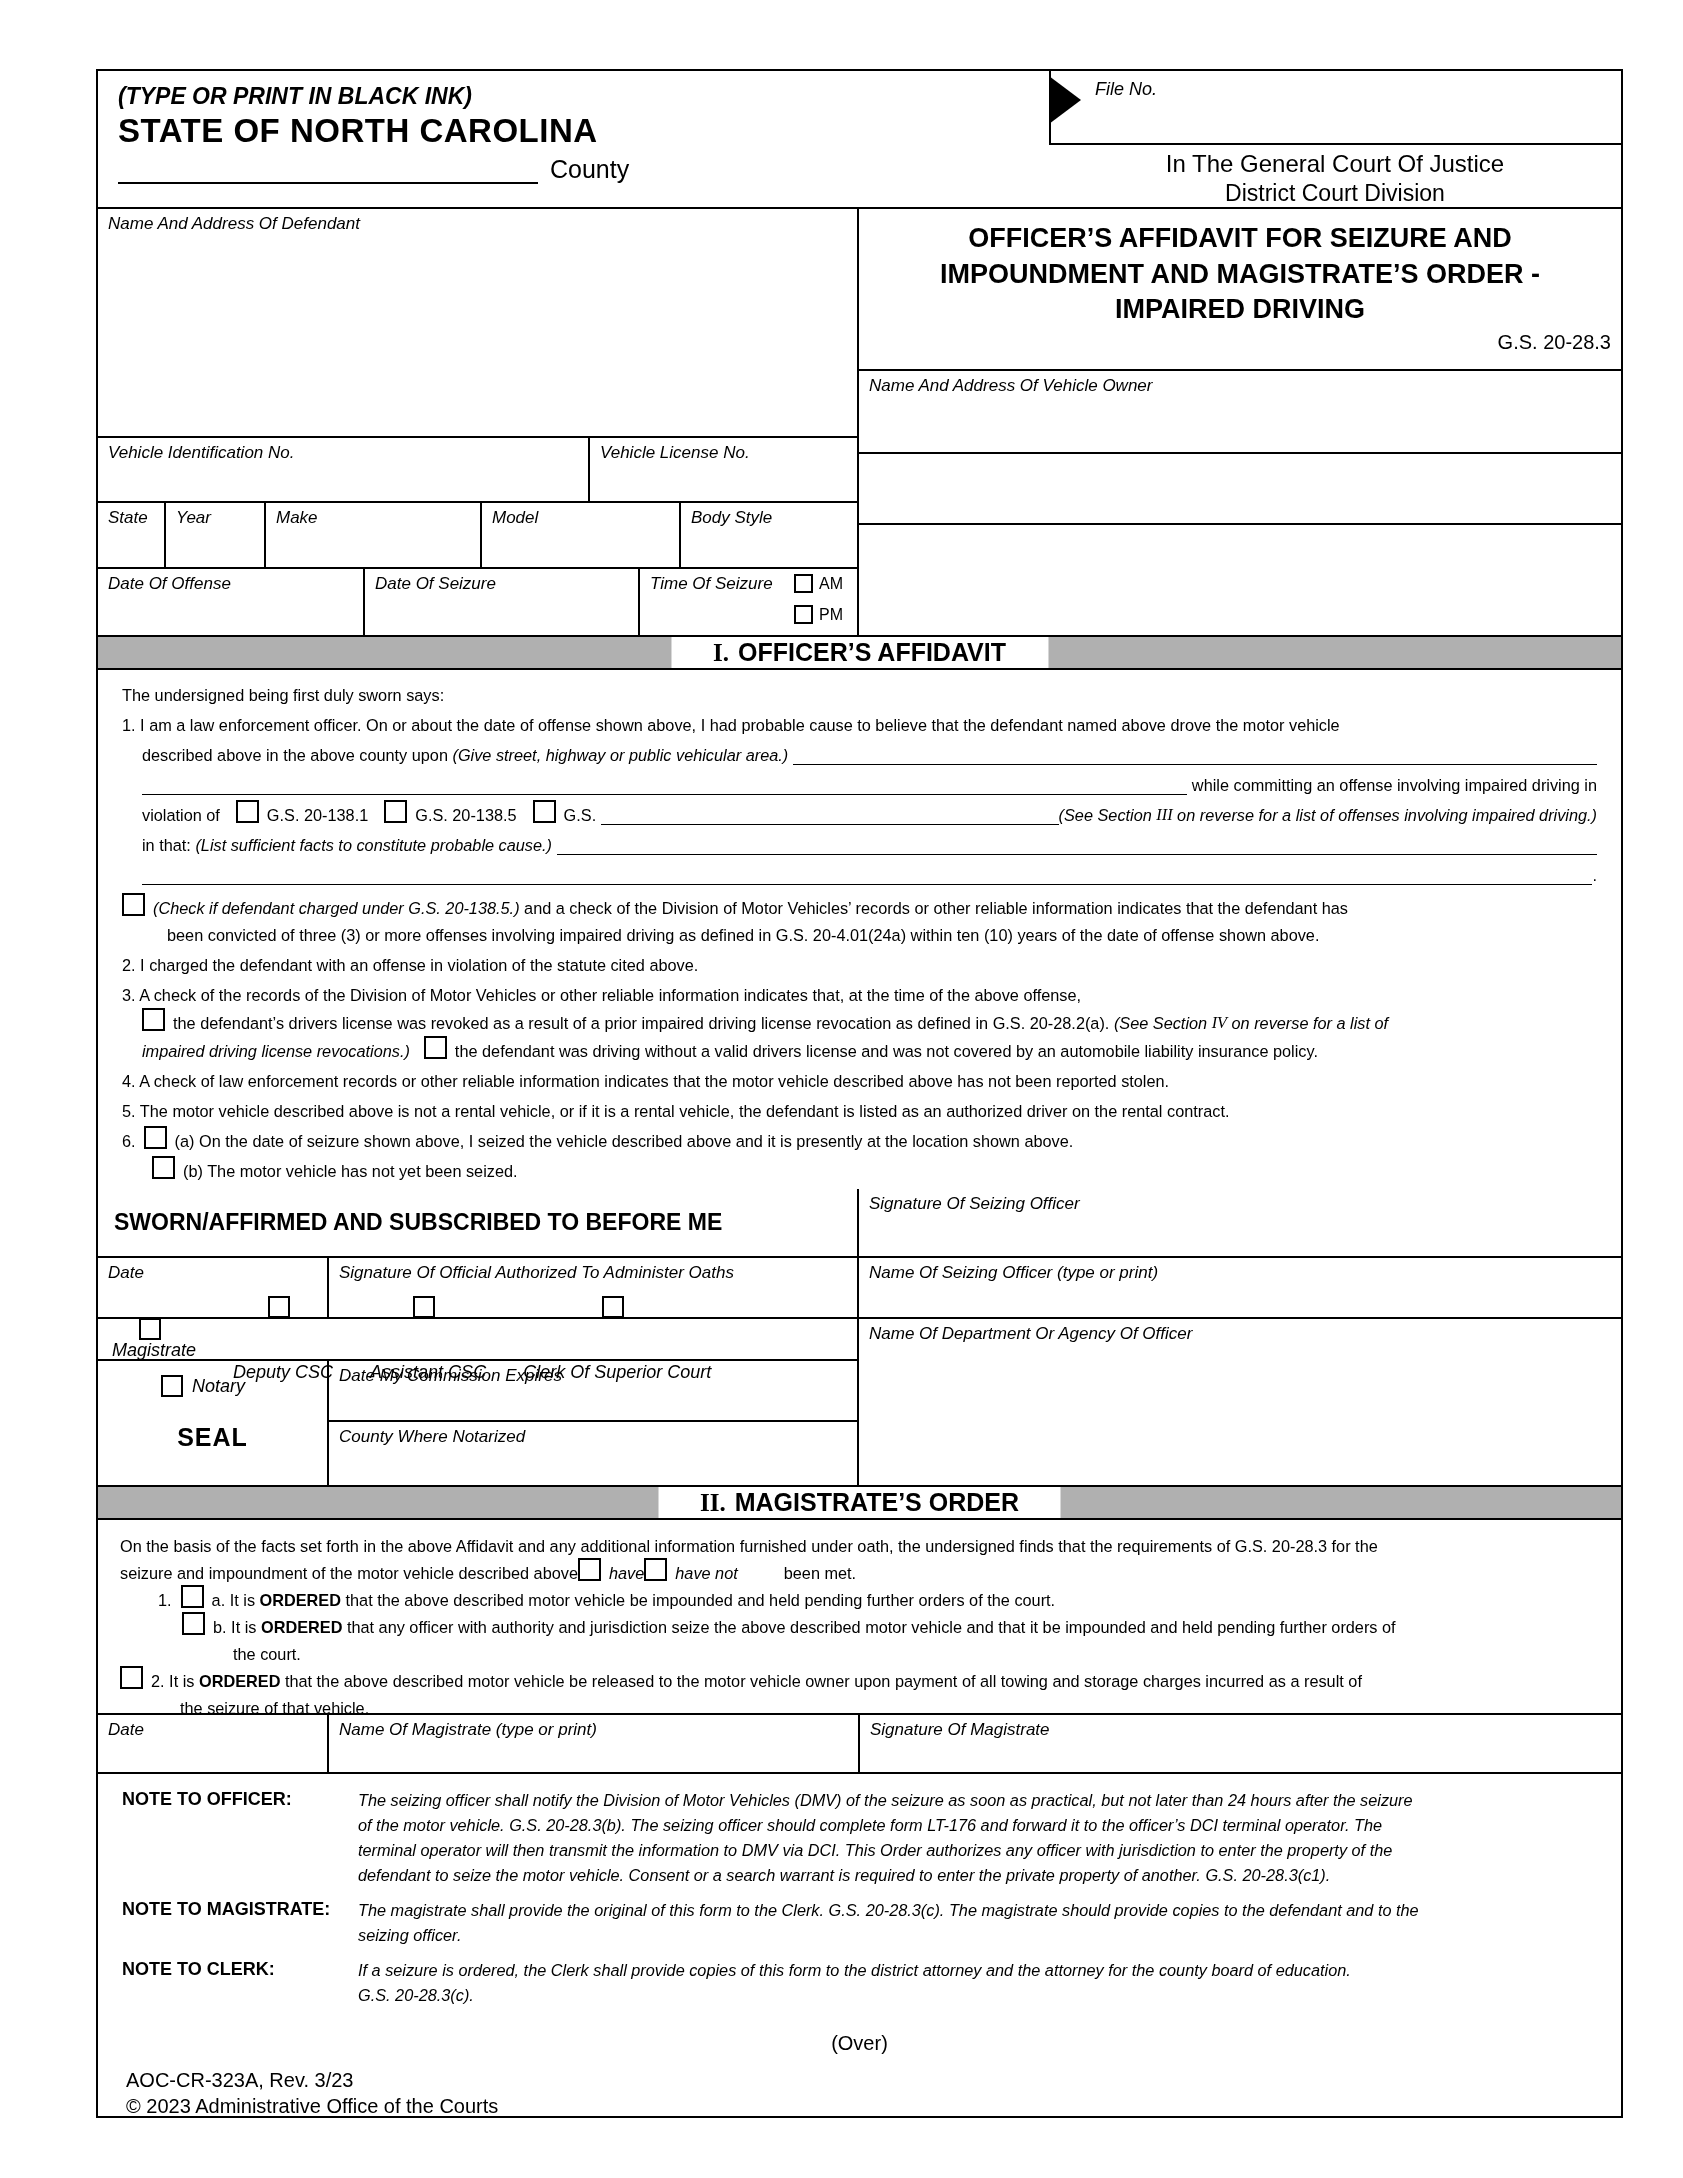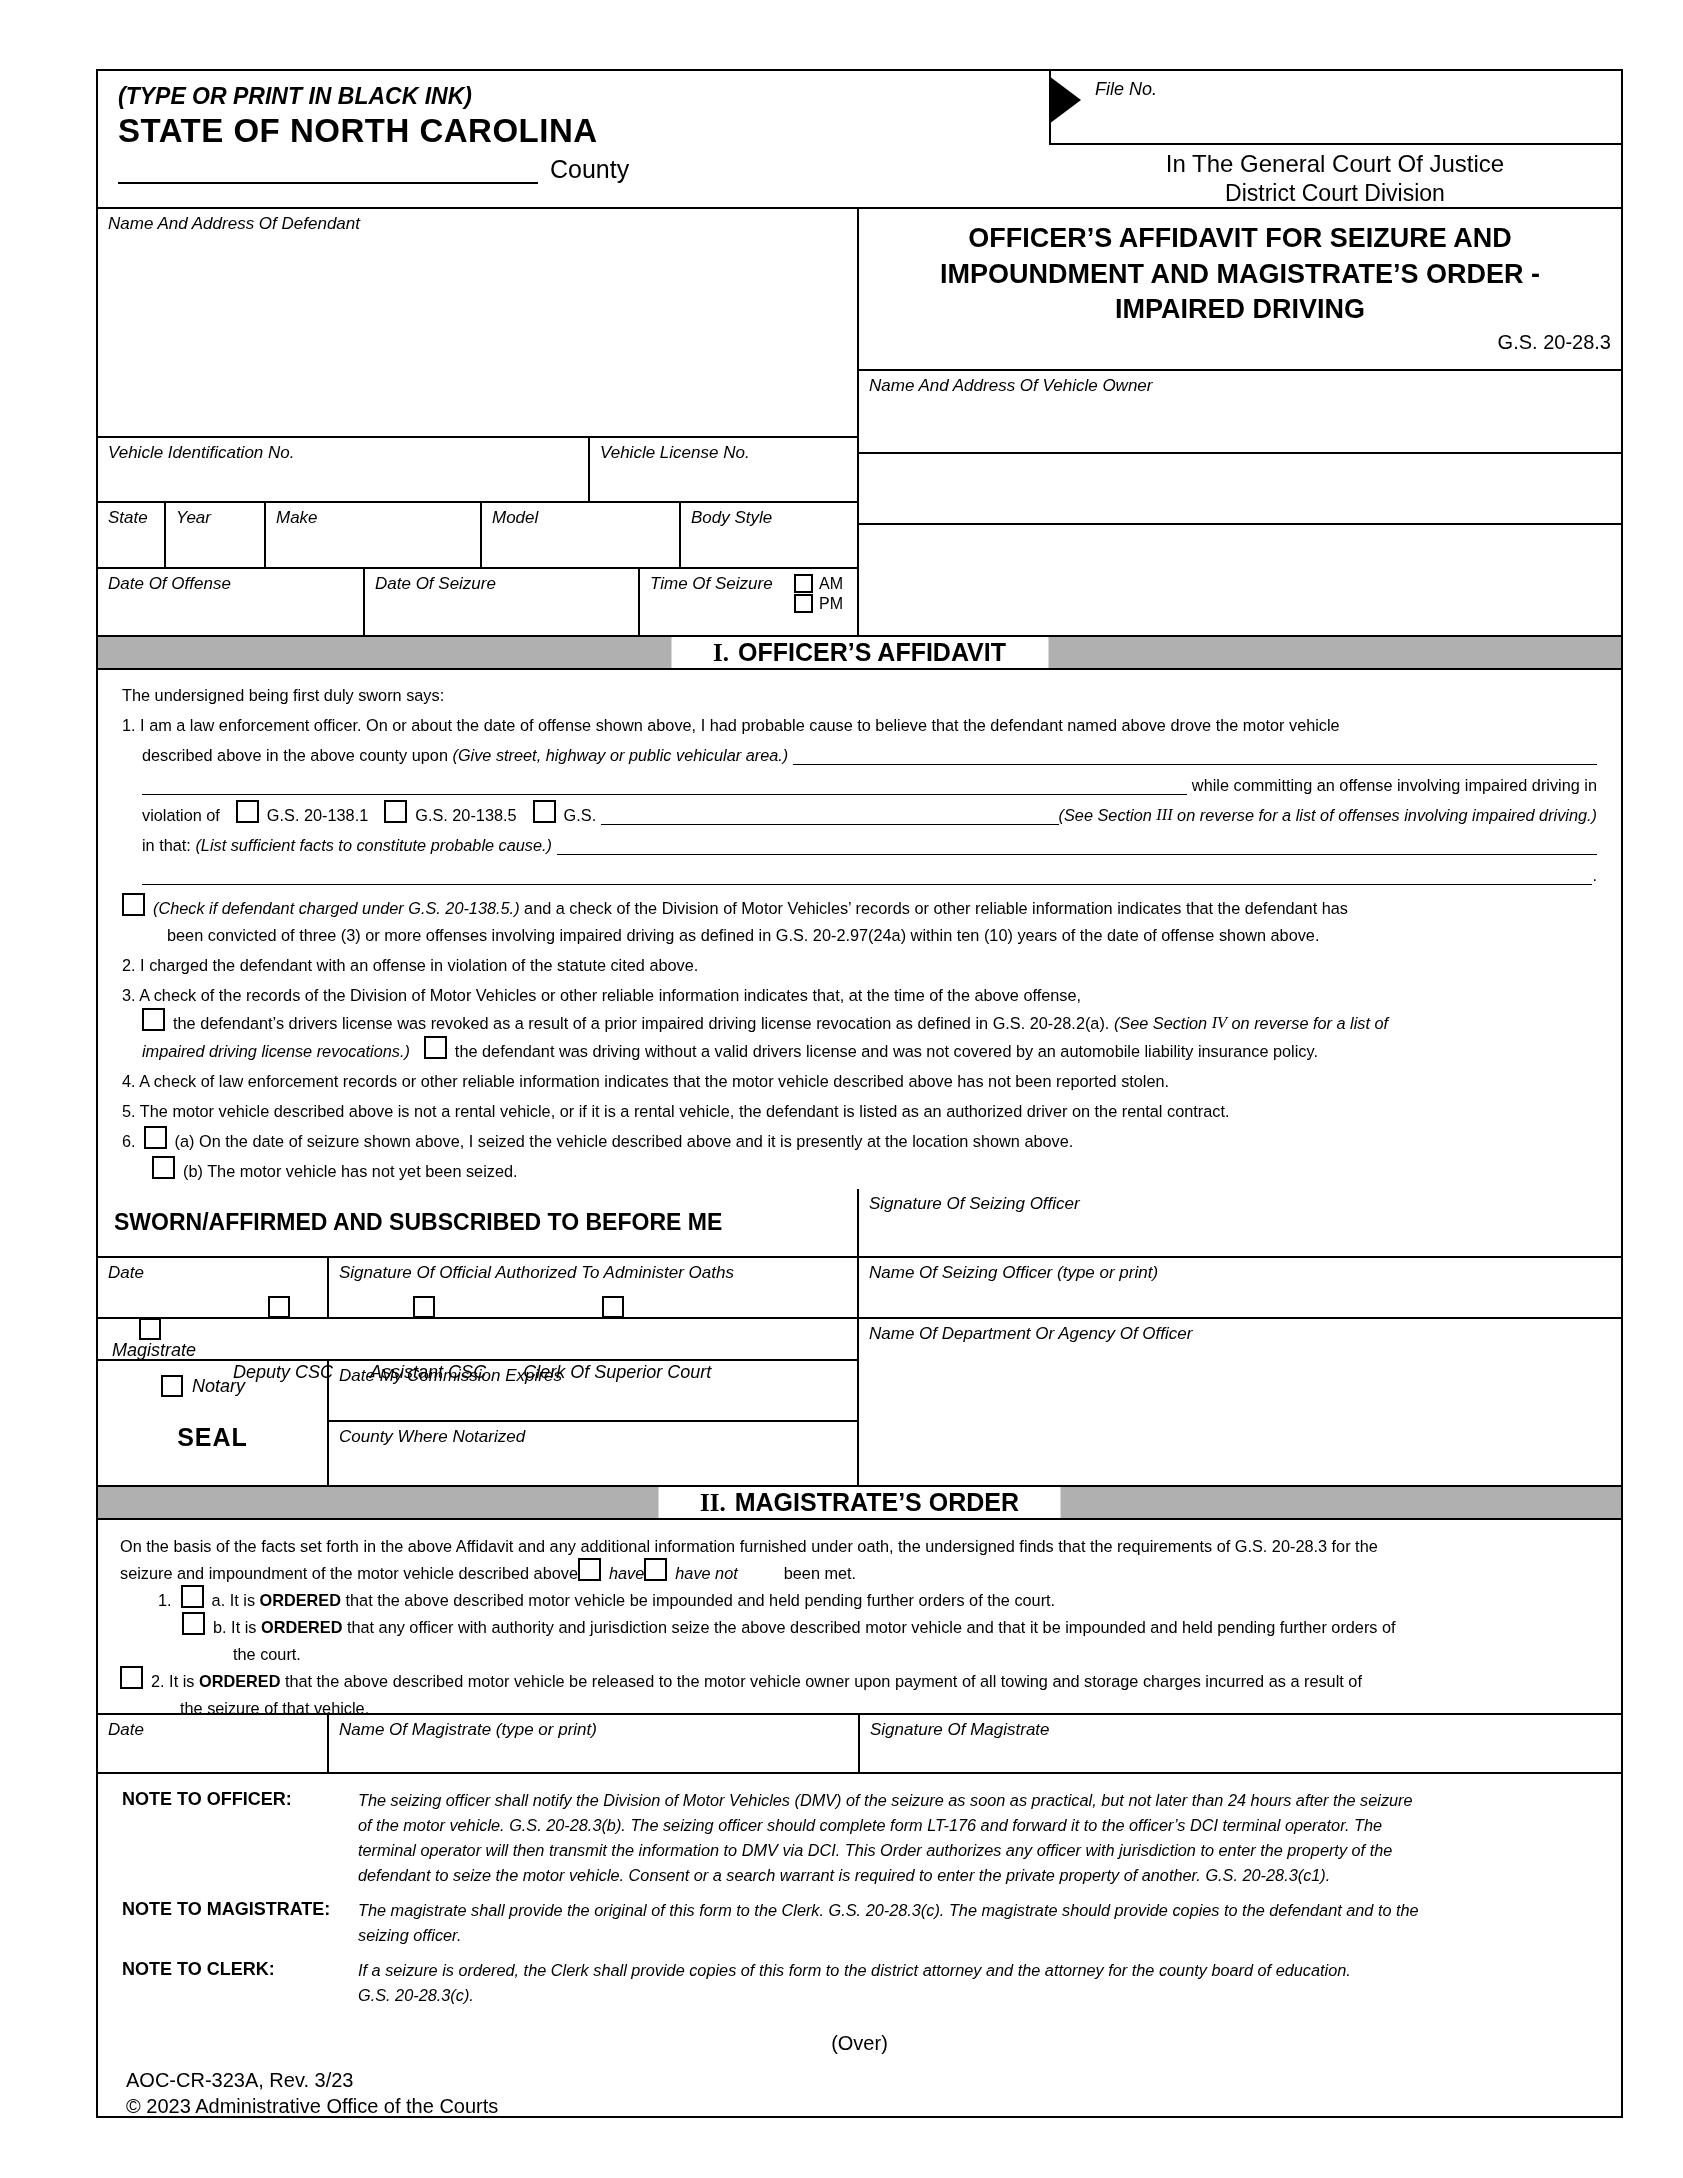--- a/index.html
+++ b/index.html
@@ -36,21 +36,21 @@
   .veh-row { height:66px; border-bottom:2px solid #000; display:flex; }
   .st-cell { width:68px; border-right:2px solid #000; }
   .yr-cell { width:100px; border-right:2px solid #000; }
   .mk-cell { width:216px; border-right:2px solid #000; }
   .md-cell { width:199px; border-right:2px solid #000; }
   .bs-cell { flex:1; }
   .date-row { height:66px; display:flex; }
   .do-cell { width:267px; border-right:2px solid #000; }
   .ds-cell { width:275px; border-right:2px solid #000; }
   .ts-cell { flex:1; display:flex; }
-  .ampm { margin-left:auto; padding:5px 14px 0 0; display:flex; flex-direction:column; gap:1px; }
+  .ampm { margin-left:auto; padding:5px 14px 0 0; display:flex; flex-direction:column; gap:12px; }
   .ampm-item { display:flex; align-items:center; gap:6px; font-size:16px; }
 
   .title-block { height:162px; border-bottom:2px solid #000; padding-top:12px; }
   .form-title { text-align:center; font-weight:bold; font-size:27px; line-height:1.32; }
   .statute { text-align:right; font-size:20px; padding-right:10px; margin-top:3px; }
   .owner-box { height:154px; border-bottom:2px solid #000; position:relative; }
   .loc-box { height:110px; position:relative; }
   .write-line { position:absolute; left:0; right:0; border-bottom:2px solid #000; }
 
   
@@ -225,21 +225,21 @@
 
   <div class="affidavit">
     <div class="aline"><span>The undersigned being first duly sworn says:</span></div>
     <div class="aline"><span>1. I am a law enforcement officer. On or about the date of offense shown above, I had probable cause to believe that the defendant named above drove the motor vehicle</span></div>
     <div class="aline ind"><span>described above in the above county upon </span><span class="it">(Give street, highway or public vehicular area.) </span><span class="fill"></span></div>
     <div class="aline ind"><span class="fill"></span><span> while committing an offense involving impaired driving in</span></div>
     <div class="aline ind"><span>violation of</span><span class="cb cbg"></span><span>G.S. 20-138.1</span><span class="cb cbg"></span><span>G.S. 20-138.5</span><span class="cb cbg"></span><span>G.S. </span><span class="fill"></span><span class="it">(See Section </span><span class="it rom">III</span><span class="it"> on reverse for a list of offenses involving impaired driving.)</span></div>
     <div class="aline ind"><span>in that: </span><span class="it">(List sufficient facts to constitute probable cause.) </span><span class="fill"></span></div>
     <div class="aline ind" style="margin-bottom:8px;"><span class="fill"></span><span>.</span></div>
     <div class="aline" style="min-height:25px;"><span class="cb"></span><span class="it">(Check if defendant charged under G.S. 20-138.5.)</span><span> and a check of the Division of Motor Vehicles’ records or other reliable information indicates that the defendant has</span></div>
-    <div class="aline ind45" style="min-height:24px;"><span>been convicted of three (3) or more offenses involving impaired driving as defined in G.S. 20-2.97(24a) within ten (10) years of the date of offense shown above.</span></div>
+    <div class="aline ind45" style="min-height:24px;"><span>been convicted of three (3) or more offenses involving impaired driving as defined in G.S. 20-4.01(24a) within ten (10) years of the date of offense shown above.</span></div>
     <div class="aline"><span>2. I charged the defendant with an offense in violation of the statute cited above.</span></div>
     <div class="aline"><span>3. A check of the records of the Division of Motor Vehicles or other reliable information indicates that, at the time of the above offense,</span></div>
     <div class="aline ind" style="min-height:25px;"><span class="cb"></span><span>the defendant’s drivers license was revoked as a result of a prior impaired driving license revocation as defined in G.S. 20-28.2(a). </span><span class="it">(See Section </span><span class="it rom">IV</span><span class="it"> on reverse for a list of</span></div>
     <div class="aline ind" style="min-height:25px;"><span class="it">impaired driving license revocations.)</span><span class="cb" style="margin-left:14px;"></span><span>the defendant was driving without a valid drivers license and was not covered by an automobile liability insurance policy.</span></div>
     <div class="aline"><span>4. A check of law enforcement records or other reliable information indicates that the motor vehicle described above has not been reported stolen.</span></div>
     <div class="aline"><span>5. The motor vehicle described above is not a rental vehicle, or if it is a rental vehicle, the defendant is listed as an authorized driver on the rental contract.</span></div>
     <div class="aline"><span>6.</span><span class="cb" style="margin-left:8px;"></span><span>(a) On the date of seizure shown above, I seized the vehicle described above and it is presently at the location shown above.</span></div>
     <div class="aline ind30"><span class="cb"></span><span>(b) The motor vehicle has not yet been seized.</span></div>
   </div>
 

